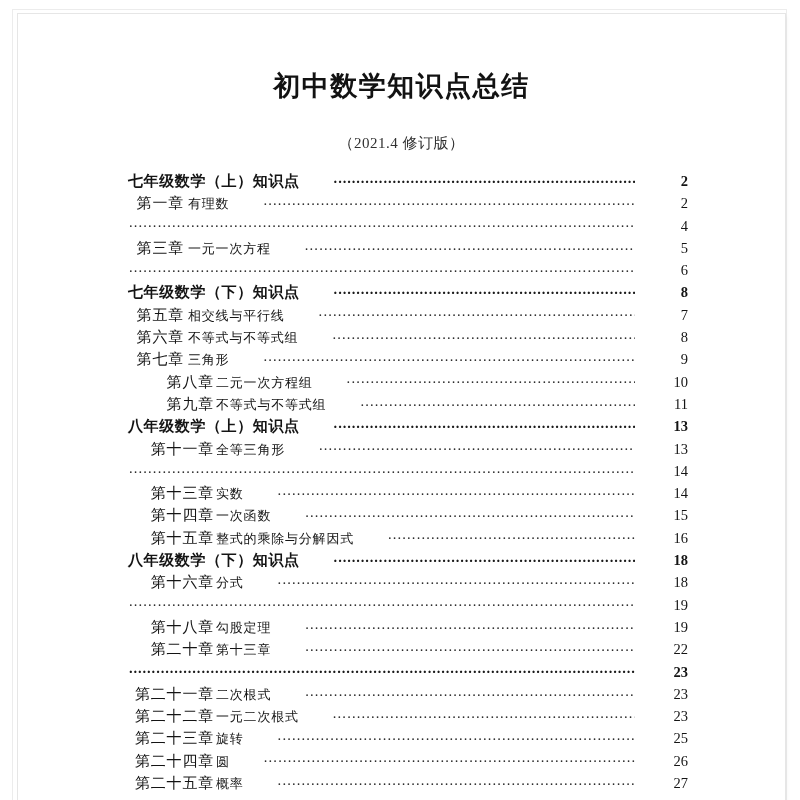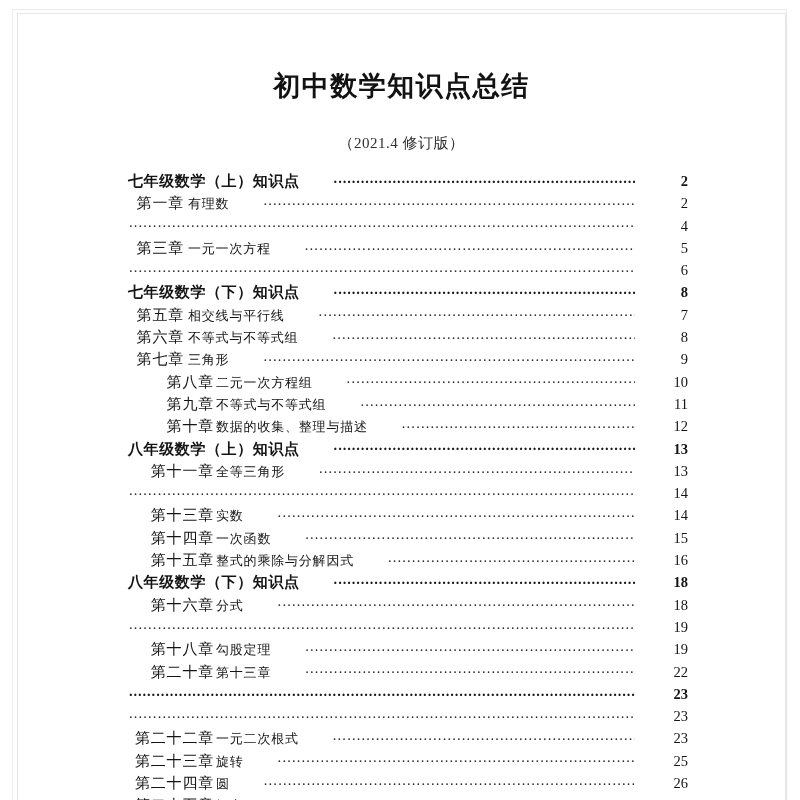--- a/index.html
+++ b/index.html
@@ -244,28 +244,20 @@
           <span class="pg">10</span>
         </div>
         <div class="toc-row chapter">
           <span class="label-group">
             <span class="ch-num">第九章</span>
             <span class="ch-title">不等式与不等式组</span>
           </span>
           <span class="dots"></span>
           <span class="pg">11</span>
         </div>
-        <div class="toc-row chapter">
-          <span class="label-group">
-            <span class="ch-num">第十章</span>
-            <span class="ch-title">数据的收集、整理与描述</span>
-          </span>
-          <span class="dots"></span>
-          <span class="pg">12</span>
-        </div>
         <div class="toc-row section">
           <span class="label-group">
             <span class="ch-title">八年级数学（上）知识点</span>
           </span>
           <span class="dots"></span>
           <span class="pg">13</span>
         </div>
         <div class="toc-row chapter">
           <span class="label-group">
             <span class="ch-num">第十一章</span>
@@ -335,20 +327,24 @@
             <span class="ch-title">第十三章</span>
           </span>
           <span class="dots"></span>
           <span class="pg">22</span>
         </div>
         <div class="toc-row section">
           <span class="dots"></span>
           <span class="pg">23</span>
         </div>
         <div class="toc-row chapter">
+          <span class="label-group">
+            <span class="ch-num">第二十一章</span>
+            <span class="ch-title">二次根式</span>
+          </span>
           <span class="dots"></span>
           <span class="pg">23</span>
         </div>
         <div class="toc-row chapter">
           <span class="label-group">
             <span class="ch-num">第二十二章</span>
             <span class="ch-title">一元二次根式</span>
           </span>
           <span class="dots"></span>
           <span class="pg">23</span>

